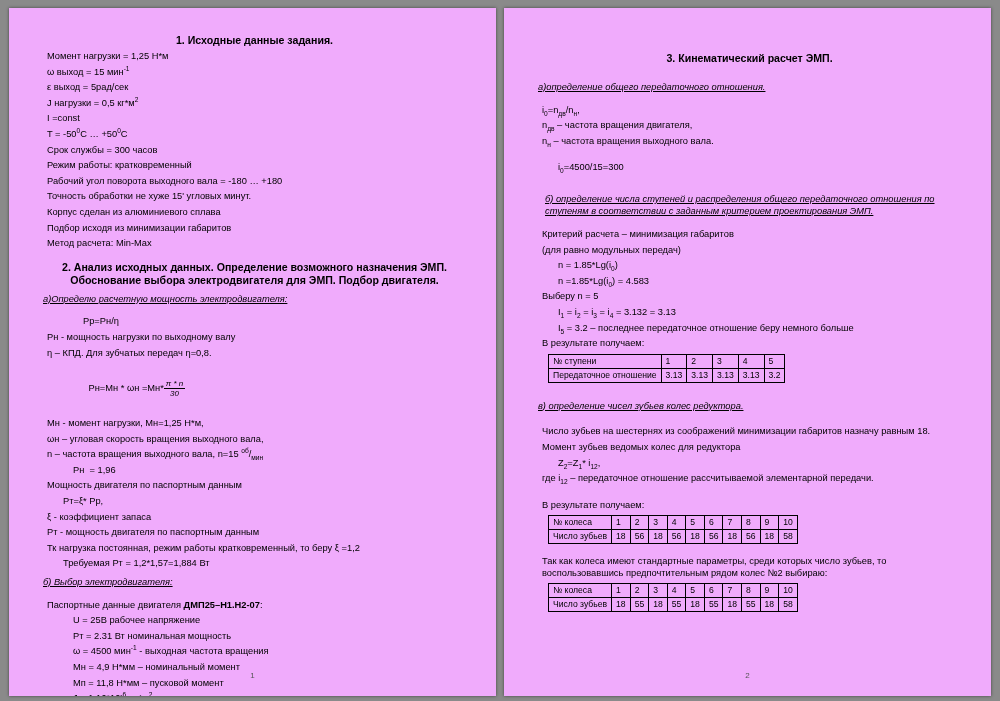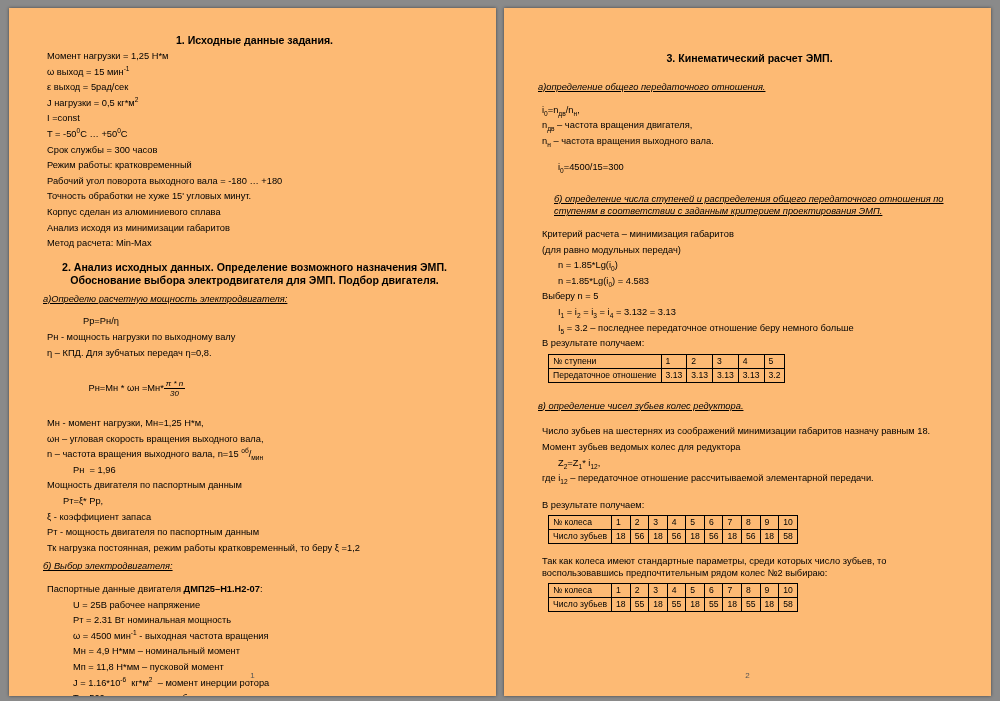--- a/index.html
+++ b/index.html
@@ -18,21 +18,21 @@
     display: flex;
     gap: 8px;
     padding: 8px 0 0 0;
     box-sizing: border-box;
     justify-content: center;
   }
   .page {
     position: relative;
     width: 487px;
     height: 688px;
-    background: #fdba74;
+    background: #f0abfc;
     box-shadow: 0 0 3px rgba(0,0,0,0.5);
     box-sizing: border-box;
     padding: 26px 30px 12px 34px;
     font-size: 9.3px;
     line-height: 11.6px;
     color: #000;
     overflow: hidden;
   }
   .page-num {
     position: absolute;
@@ -52,21 +52,21 @@
   }
   .h-sub {
     font-style: italic;
     text-decoration: underline;
     margin: 7px 0 3px 0;
     font-size: 9.3px;
   }
   .h-sub-block {
     font-style: italic;
     text-decoration: underline;
-    margin: 8px 0 4px 16px;
+    margin: 8px 0 4px 7px;
     font-size: 9.3px;
     line-height: 12px;
   }
   p.line { margin: 4px; white-space: pre-wrap; }
   .ind1 { padding-left: 16px; }
   .ind2 { padding-left: 26px; }
   .ind3 { padding-left: 36px; }
   .gap { height: 7px; }
   .gap-s { height: 4px; }
   sup { font-size: 6.6px; vertical-align: super; line-height: 0; }
@@ -110,21 +110,21 @@
     <p class="line">ω выход = 15 мин<sup>-1</sup></p>
     <p class="line">ε выход = 5рад/сек</p>
     <p class="line">J нагрузки = 0,5 кг*м<sup>2</sup></p>
     <p class="line">I =const</p>
     <p class="line">T = -50<sup>0</sup>С … +50<sup>0</sup>С</p>
     <p class="line">Срок службы = 300 часов</p>
     <p class="line">Режим работы: кратковременный</p>
     <p class="line">Рабочий угол поворота выходного вала = -180 … +180</p>
     <p class="line">Точность обработки не хуже 15' угловых минут.</p>
     <p class="line">Корпус сделан из алюминиевого сплава</p>
-    <p class="line">Анализ исходя из минимизации габаритов</p>
+    <p class="line">Подбор исходя из минимизации габаритов</p>
     <p class="line">Метод расчета: Min-Max</p>
 
     <div class="gap"></div>
 
     <h2 class="heading">2. Анализ исходных данных. Определение возможного назначения ЭМП. Обоснование выбора электродвигателя для ЭМП. Подбор двигателя.</h2>
 
     <div class="h-sub">а)Определю расчетную мощность электродвигателя:</div>
 
     <div class="gap-s"></div>
     <p class="line ind3">Рр=Рн/η</p>
@@ -139,20 +139,21 @@
     <p class="line">ωн – угловая скорость вращения выходного вала,</p>
     <p class="line">n – частота вращения выходного вала, n=15 <sup>об</sup>/<sub>мин</sub></p>
 
     <p class="line ind2">Рн  = 1,96</p>
 
     <p class="line">Мощность двигателя по паспортным данным</p>
     <p class="line ind1">Рт=ξ* Рр,</p>
     <p class="line">ξ - коэффициент запаса</p>
     <p class="line">Рт - мощность двигателя по паспортным данным</p>
     <p class="line">Тк нагрузка постоянная, режим работы кратковременный, то беру ξ =1,2</p>
+    <p class="line ind1">Требуемая Рт = 1,2*1,57=1,884 Вт</p>
 
     <div class="h-sub">б) Выбор электродвигателя:</div>
 
     <div class="gap-s"></div>
     <p class="line"><span>Паспортные данные двигателя </span><span class="bold">ДМП25–Н1.Н2-07</span><span>:</span></p>
 
     <p class="line ind2">U = 25В рабочее напряжение</p>
     <p class="line ind2">Рт = 2.31 Вт номинальная мощность</p>
     <p class="line ind2">ω = 4500 мин<sup>-1</sup> - выходная частота вращения</p>
     <p class="line ind2">Мн = 4,9 Н*мм – номинальный момент</p>

